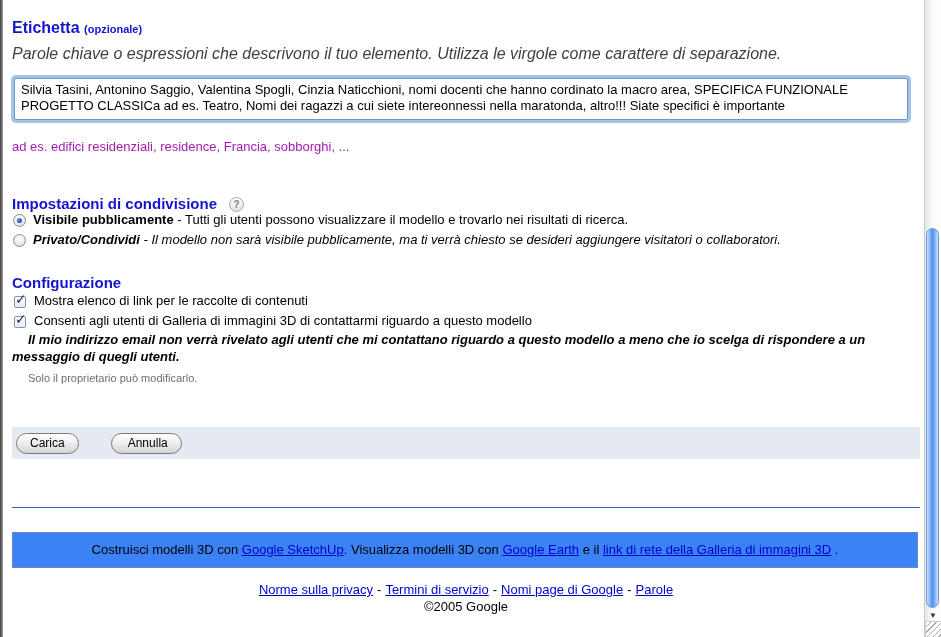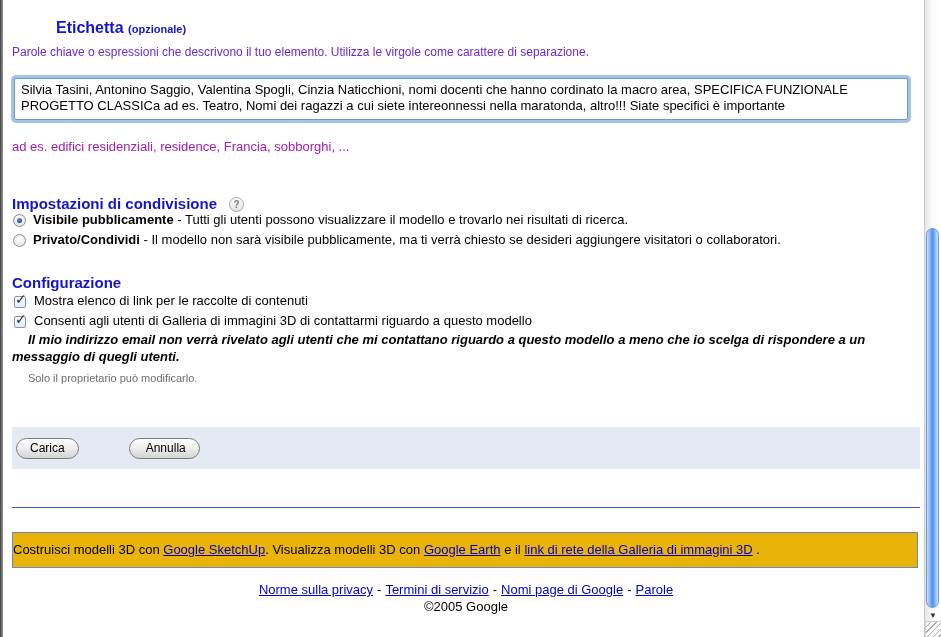--- a/index.html
+++ b/index.html
@@ -6,24 +6,24 @@
   body{
     width:941px;height:637px;position:relative;overflow:hidden;
     background:#ffffff;
     font-family:"Liberation Sans","DejaVu Sans",sans-serif;
     color:#000;
   }
   
   .left-strip{position:absolute;left:0;top:0;width:3px;height:637px;
     background:linear-gradient(90deg,#3f3f3f,#9a9a9a);}
   
-  .h-main{position:absolute;left:12px;font-weight:bold;color:#1414cc;font-size:16px;margin-left:44px;}
+  .h-main{position:absolute;left:12px;font-weight:bold;color:#1414cc;font-size:16px;}
   .h-sub{font-size:11px;font-weight:bold;color:#1414cc;}
   .h-section{position:absolute;left:12px;font-weight:bold;color:#1414cc;font-size:15px;}
-  .txt{font-size:12px;color:#6d28d9;}
+  .txt{font-size:16px;color:#404040;font-style:italic;}
   #desc{position:absolute;left:12px;top:45px;}
   
   #tags-textarea{
     position:absolute;left:14px;top:78px;width:880px;height:34px;
     padding:3px 6px;font-size:13px;line-height:16px;
     font-family:"Liberation Sans","DejaVu Sans",sans-serif;
     border:1px solid #6f97c5;border-radius:2px;
     box-shadow:0 0 0 3px #a4c3e8;
     resize:none;outline:none;color:#000;background:#fff;
     overflow:hidden;
@@ -53,36 +53,36 @@
     position:relative;cursor:pointer;box-sizing:border-box;
   }
   .checkbox .check-glyph{
     position:absolute;left:0px;top:-6px;font-size:14px;font-weight:bold;color:#26304f;
   }
   .opt-label{font-weight:bold;}
   #email-note{position:absolute;left:12px;top:331px;width:898px;
     font-size:13px;font-style:italic;line-height:17px;text-indent:16px;font-weight:bold;}
   #owner-note{position:absolute;left:28px;top:372px;font-size:11px;color:#6e6e6e;}
   
-  #button-bar{position:absolute;left:12px;top:427px;width:908px;height:42px;
-    background:#e4e9f2;display:flex;align-items:center;}
+  #button-bar{position:absolute;left:12px;top:427px;width:908px;height:32px;
+    background:#e4e9f2;display:flex;align-items:center;gap:10px;}
   .aqua-btn{
     height:21px;padding:0 13px;margin-left:4px;
     border:1px solid #7a7a7a;border-radius:11px;
     background:linear-gradient(#ffffff,#efefef 45%,#d4d4d4);
     box-shadow:inset 0 1px 0 #fff;
     font-size:12px;color:#000;cursor:pointer;
     font-family:"Liberation Sans","DejaVu Sans",sans-serif;
   }
-  .aqua-btn.second{margin-left:50px;padding-left:16px;}
+  .aqua-btn.second{margin-left:22px;padding-left:16px;}
   #divider{position:absolute;left:12px;top:507px;width:908px;height:1px;background:#3c58c4;}
   
   #promo{position:absolute;left:12px;top:532px;width:906px;height:36px;
-    background:#eab308;border:1px solid #6d87c2;box-sizing:border-box;
-    font-size:13px;line-height:34px;}
+    background:#3b82f6;border:1px solid #6d87c2;box-sizing:border-box;
+    text-align:center;font-size:13px;line-height:34px;}
   a.lnk{color:#0000cc;text-decoration:underline;cursor:pointer;}
   #footer-links{position:absolute;left:0;top:582px;width:932px;text-align:center;font-size:13px;}
   #footer-links .sep{margin:0 4px;}
   #copyright{position:absolute;left:0;top:599px;width:932px;text-align:center;font-size:13px;}
   
   #scrollbar{position:absolute;right:0;top:0;width:17px;height:637px;
     background:linear-gradient(90deg,#e6e6e6,#fafafa 45%,#ffffff);
     border-left:1px solid #c9c9c9;box-sizing:border-box;}
   #scroll-thumb{position:absolute;left:1px;top:228px;width:13px;height:380px;
     border-radius:7px;border:1px solid #6b98d8;box-sizing:border-box;
@@ -109,21 +109,21 @@
 
 <div id="hint">ad es. edifici residenziali, residence, Francia, sobborghi, ...</div>
 
 <h2 class="h-section" id="sharing-title"><span>Impostazioni di condivisione</span><span class="help-icon">?</span></h2>
 
 <div class="option-row" style="top:212px;">
   <span class="radio selected"></span>
   <span><span class="opt-label">Visibile pubblicamente</span><span> - Tutti gli utenti possono visualizzare il modello e trovarlo nei risultati di ricerca.</span></span>
 </div>
 
-<div class="option-row" style="top:232px;">
+<div class="option-row" style="top:232px;font-style:italic;">
   <span class="radio"></span>
   <span><span class="opt-label">Privato/Condividi</span><span> - Il modello non sarà visibile pubblicamente, ma ti verrà chiesto se desideri aggiungere visitatori o collaboratori.</span></span>
 </div>
 
 <h2 class="h-section" style="top:262px;">Configurazione</h2>
 
 <div class="option-row" style="top:293px;">
   <span class="checkbox">
       <span class="check-glyph">✓</span>
     </span>

